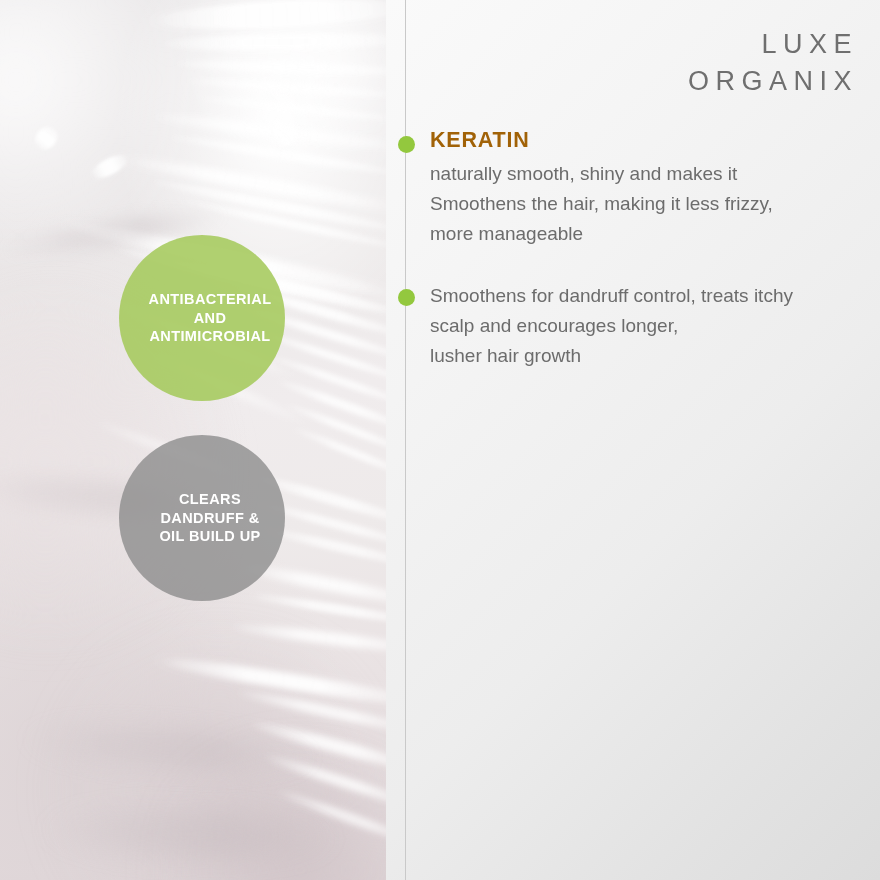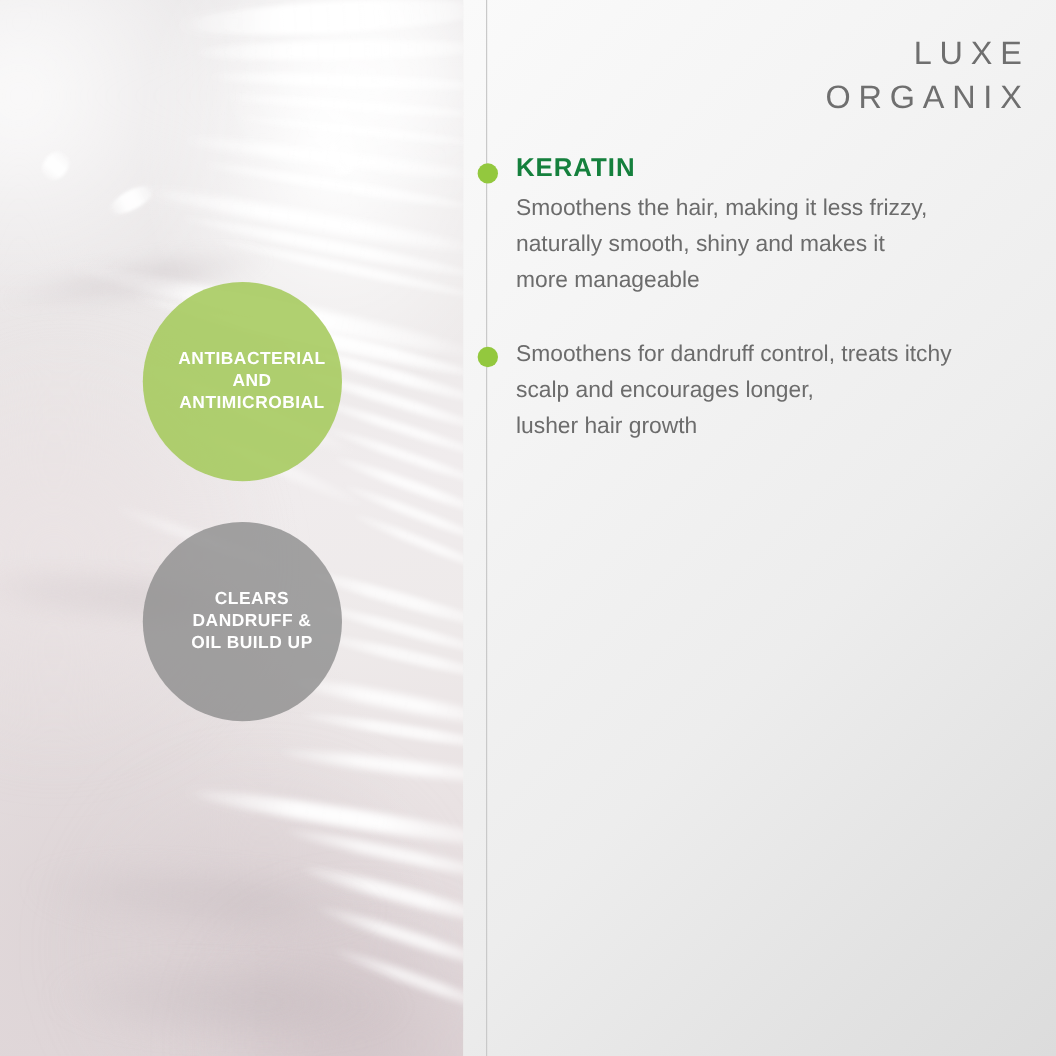--- a/index.html
+++ b/index.html
@@ -176,21 +176,21 @@
   .bullet {
     position: absolute;
     left: 0;
     top: 8px;
     width: 17px;
     height: 17px;
     border-radius: 50%;
     background: #93c83e;
   }
   .ing-title {
-    color: #15803d;
+    color: #a16207;
     font-size: 21.5px;
     font-weight: bold;
     letter-spacing: .8px;
     text-transform: uppercase;
     margin: 0 0 6px 0;
     line-height: 1.15;
     white-space: nowrap;
   }
   .ing-desc {
     color: #6c6c6c;
@@ -287,22 +287,22 @@
     <span class="logo-line">LUXE</span>
     <span class="logo-line">ORGANIX</span>
   </div>
 
   <div class="ingredients">
 
     <div class="ingredient">
       <span class="bullet"></span>
       <h2 class="ing-title">KERATIN</h2>
       <p class="ing-desc">
+        <span class="line">naturally smooth, shiny and makes it</span>
         <span class="line">Smoothens the hair, making it less frizzy,</span>
-        <span class="line">naturally smooth, shiny and makes it</span>
         <span class="line">more manageable</span>
       </p>
     </div>
 
     <div class="ingredient">
       <span class="bullet"></span>
       <p class="ing-desc">
         <span class="line">Smoothens for dandruff control, treats itchy</span>
         <span class="line">scalp and encourages longer,</span>
         <span class="line">lusher hair growth</span>

